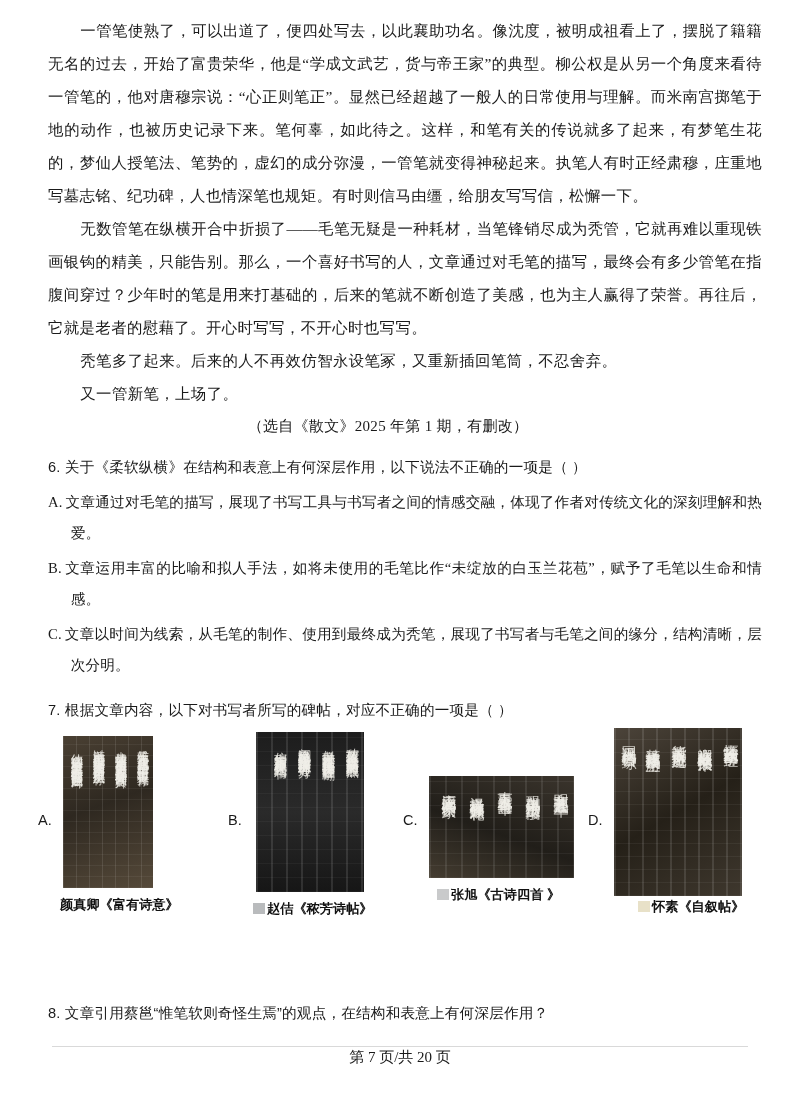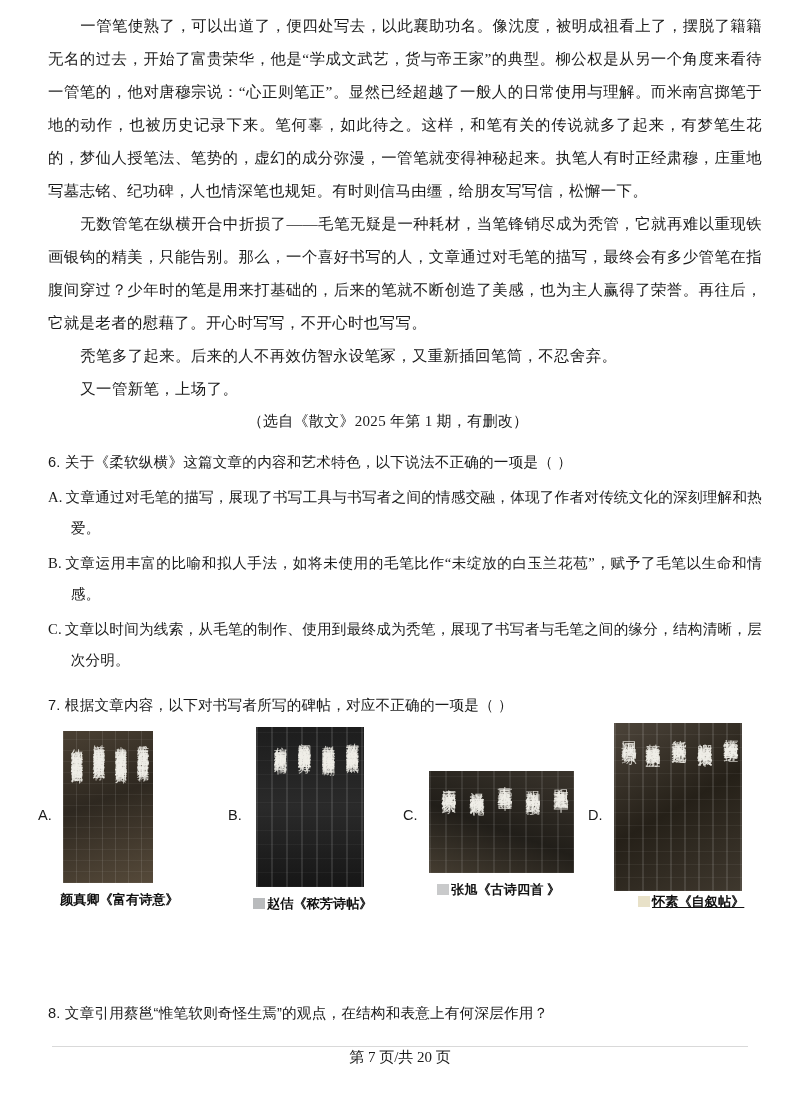--- a/index.html
+++ b/index.html
@@ -13,21 +13,21 @@
     position: relative;
     font-family: "Liberation Serif", "DejaVu Serif", serif;
     color: #1a1a1a;
     overflow: hidden;
   }
   .page {
     position: relative;
     width: 800px;
     height: 1108px;
     box-sizing: border-box;
-    padding: 9px 38px 0 48px;
+    padding: 14px 38px 0 48px;
   }
   .body-p {
     font-size: 15.4px;
     line-height: 33px;
     text-align: justify;
     text-justify: inter-ideograph;
     margin: 0 0 0 0;
     letter-spacing: 0.4px;
     font-family: "Liberation Serif", "DejaVu Serif", serif;
   }
@@ -175,21 +175,21 @@
   <p class="body-p indent2">一管笔使熟了，可以出道了，便四处写去，以此襄助功名。像沈度，被明成祖看上了，摆脱了籍籍无名的过去，开始了富贵荣华，他是“学成文武艺，货与帝王家”的典型。柳公权是从另一个角度来看待一管笔的，他对唐穆宗说：“心正则笔正”。显然已经超越了一般人的日常使用与理解。而米南宫掷笔于地的动作，也被历史记录下来。笔何辜，如此待之。这样，和笔有关的传说就多了起来，有梦笔生花的，梦仙人授笔法、笔势的，虚幻的成分弥漫，一管笔就变得神秘起来。执笔人有时正经肃穆，庄重地写墓志铭、纪功碑，人也情深笔也规矩。有时则信马由缰，给朋友写写信，松懈一下。</p>
   <p class="body-p indent2">无数管笔在纵横开合中折损了——毛笔无疑是一种耗材，当笔锋销尽成为秃管，它就再难以重现铁画银钩的精美，只能告别。那么，一个喜好书写的人，文章通过对毛笔的描写，最终会有多少管笔在指腹间穿过？少年时的笔是用来打基础的，后来的笔就不断创造了美感，也为主人赢得了荣誉。再往后，它就是老者的慰藉了。开心时写写，不开心时也写写。</p>
   <p class="body-p indent2">秃笔多了起来。后来的人不再效仿智永设笔冢，又重新插回笔筒，不忍舍弃。</p>
   <p class="body-p indent2">又一管新笔，上场了。</p>
 
   <div class="src-line">（选自《散文》2025 年第 1 期，有删改）</div>
 
   <div class="q-block">
     <div class="q-stem">
       <span>6.</span>
-      <span>关于《柔软纵横》这篇文章的内容和艺术特色，以下说法不正确的一项是（      ）</span>
+      <span>关于《柔软纵横》在结构和表意上有何深层作用，以下说法不正确的一项是（      ）</span>
     </div>
     <div class="q-opt opt-hang">
       <span class="lbl">A.</span><span>文章通过对毛笔的描写，展现了书写工具与书写者之间的情感交融，体现了作者对传统文化的深刻理解和热爱。</span>
     </div>
     <div class="q-opt opt-hang">
       <span class="lbl">B.</span><span>文章运用丰富的比喻和拟人手法，如将未使用的毛笔比作“未绽放的白玉兰花苞”，赋予了毛笔以生命和情感。</span>
     </div>
     <div class="q-opt opt-hang">
       <span class="lbl">C.</span><span>文章以时间为线索，从毛笔的制作、使用到最终成为秃笔，展现了书写者与毛笔之间的缘分，结构清晰，层次分明。</span>
     </div>
@@ -245,21 +245,21 @@
 
       <div class="img-cell" style="left:540px;width:210px;">
         <span class="img-label" style="left:0px;top:74px;">D.</span>
         <div class="thumb tex-d" style="left:26px;top:-10px;width:128px;height:168px;">
           <div class="brush" style="right:4px;top:4px;height:156px;font-size:15px;">怀素家长沙幼而事佛经</div>
           <div class="brush" style="right:30px;top:8px;height:150px;font-size:15px;">禅之暇颇好笔翰然恨未</div>
           <div class="brush" style="right:56px;top:5px;height:154px;font-size:15px;">能远覩前人之奇迹所见</div>
           <div class="brush" style="right:82px;top:9px;height:148px;font-size:15px;">甚浅遂担笈杖锡西游上</div>
           <div class="brush" style="right:106px;top:6px;height:150px;font-size:15px;">国谒见当代名公错综</div>
         </div>
-        <div class="cap" style="left:50px;top:160px;text-decoration:underline;">
+        <div class="cap" style="left:50px;top:160px;">
           <span class="swatch" style="background:#e8e1c8;"></span><span>怀素《自叙帖》</span>
         </div>
       </div>
 
     </div>
   </div>
 
   <div class="q8">
     <span>8.</span>
     <span>文章引用蔡邕“惟笔软则奇怪生焉”的观点，在结构和表意上有何深层作用？</span>

